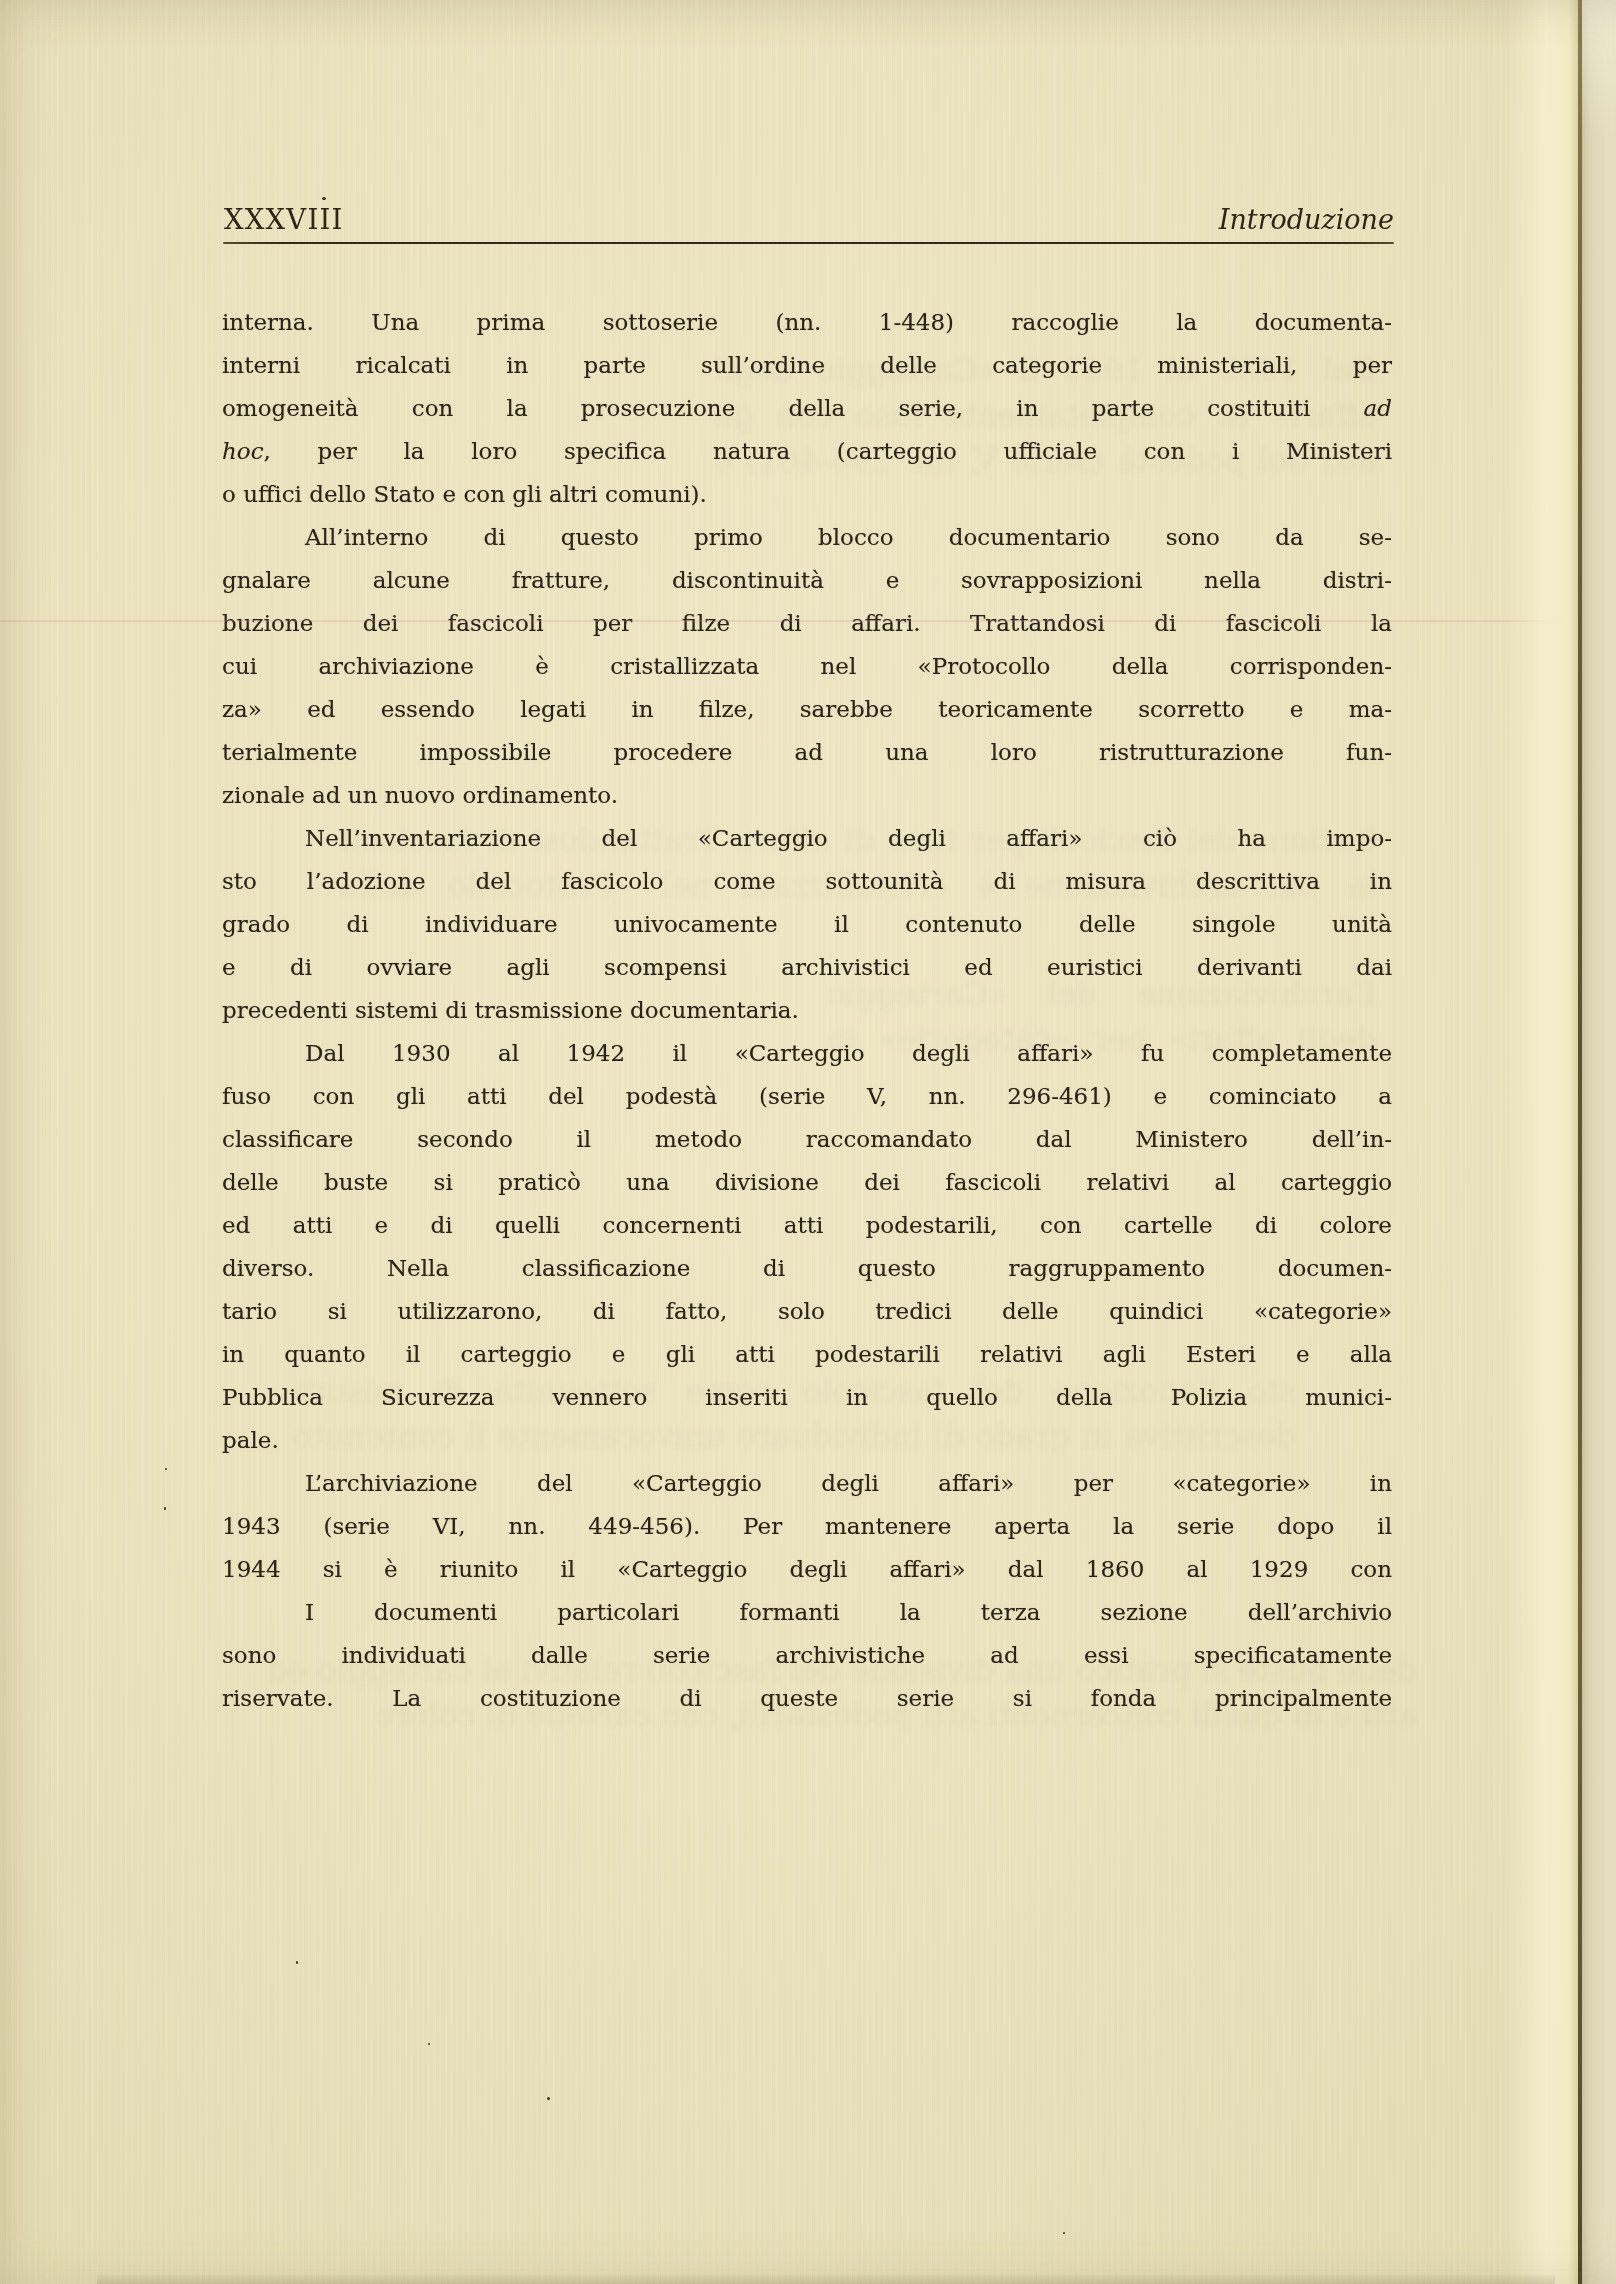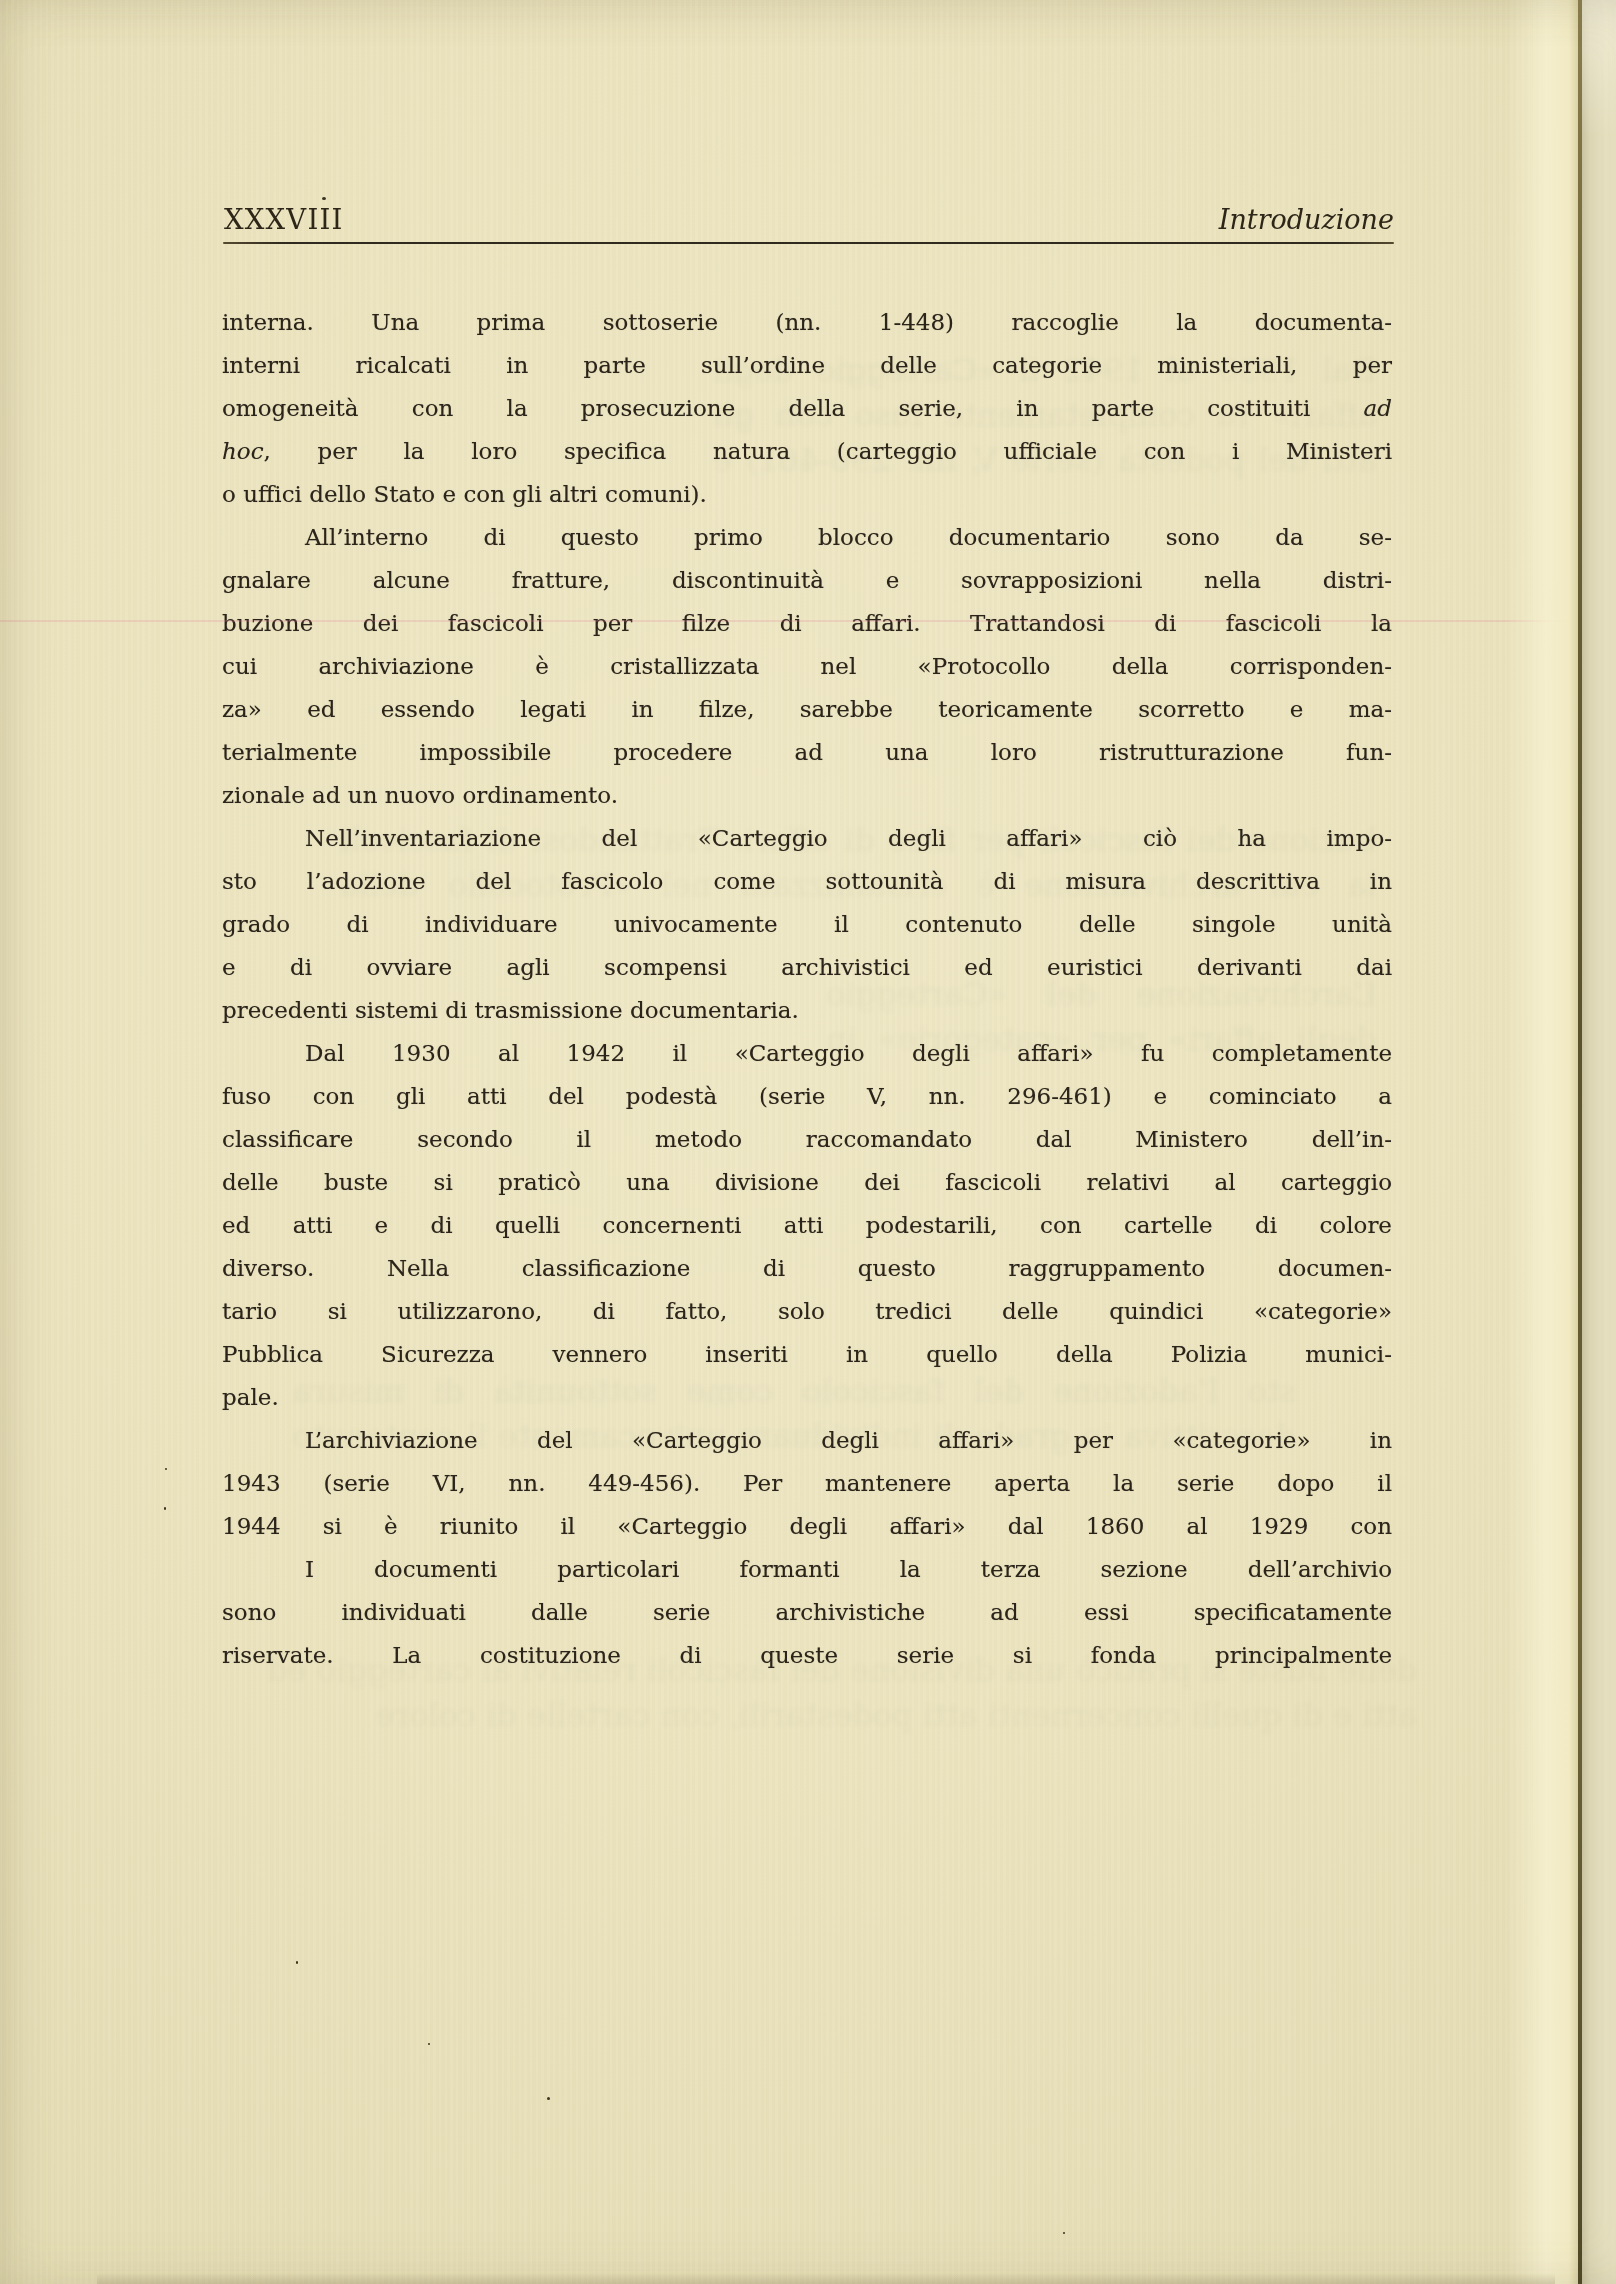--- a/index.html
+++ b/index.html
@@ -163,20 +163,21 @@
       <div class="line"><span>grado di individuare univocamente il contenuto delle singole unità</span></div>
       <div class="line"><span>e di ovviare agli scompensi archivistici ed euristici derivanti dai</span></div>
       <div class="line last"><span>precedenti sistemi di trasmissione documentaria.</span></div>
       <div class="line indent"><span>Dal 1930 al 1942 il «Carteggio degli affari» fu completamente</span></div>
       <div class="line"><span>fuso con gli atti del podestà (serie V, nn. 296-461) e cominciato a</span></div>
       <div class="line"><span>classificare secondo il metodo raccomandato dal Ministero dell’in-</span></div>
       <div class="line"><span>delle buste si praticò una divisione dei fascicoli relativi al carteggio</span></div>
       <div class="line"><span>ed atti e di quelli concernenti atti podestarili, con cartelle di colore</span></div>
       <div class="line"><span>diverso. Nella classificazione di questo raggruppamento documen-</span></div>
       <div class="line"><span>tario si utilizzarono, di fatto, solo tredici delle quindici «categorie»</span></div>
+      <div class="line"><span>in quanto il carteggio e gli atti podestarili relativi agli Esteri e alla</span></div>
       <div class="line"><span>Pubblica Sicurezza vennero inseriti in quello della Polizia munici-</span></div>
       <div class="line last"><span>pale.</span></div>
       <div class="line indent"><span>L’archiviazione del «Carteggio degli affari» per «categorie» in</span></div>
       <div class="line"><span>1943 (serie VI, nn. 449-456). Per mantenere aperta la serie dopo il</span></div>
       <div class="line"><span>1944 si è riunito il «Carteggio degli affari» dal 1860 al 1929 con</span></div>
       <div class="line indent"><span>I documenti particolari formanti la terza sezione dell’archivio</span></div>
       <div class="line"><span>sono individuati dalle serie archivistiche ad essi specificatamente</span></div>
       <div class="line"><span>riservate. La costituzione di queste serie si fonda principalmente</span></div>
     </div>
 

